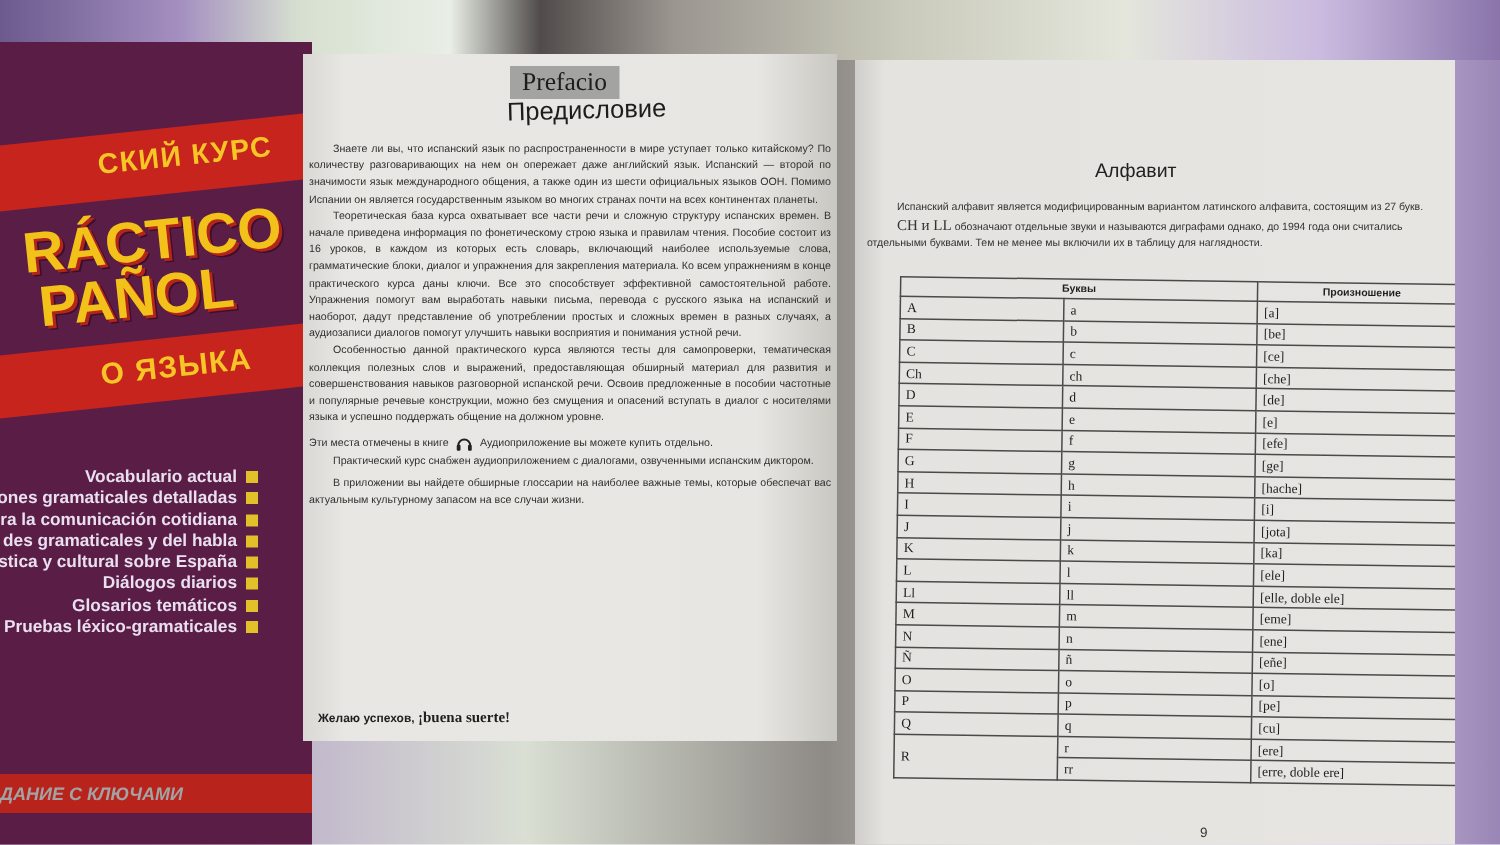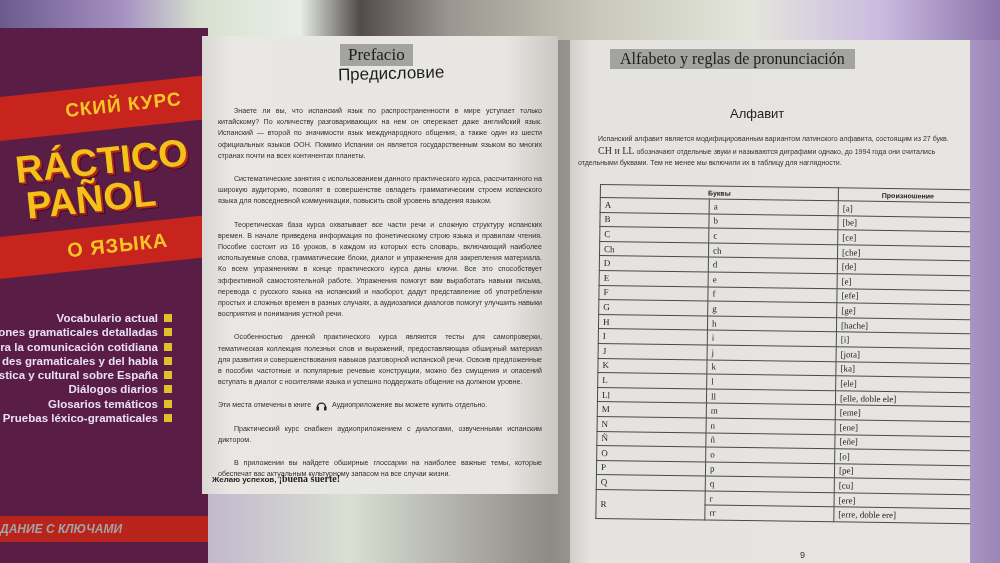--- a/index.html
+++ b/index.html
@@ -36,21 +36,21 @@
   .page { position:absolute; background:#e6e5e1; color:#2b2b2b; overflow:hidden; }
   .page-left { left:202px; top:36px; width:356px; height:458px; transform:skewX(0deg);
     background: linear-gradient(90deg,#d9d8d4 0%,#e8e7e3 8%,#e7e6e2 85%,#c8c7c2 100%); }
   .page-right { left:570px; top:40px; width:400px; height:523px;
     background: linear-gradient(90deg,#cfceca 0%,#e4e3df 5%,#e6e5e1 100%); }
   .hdr-es { position:absolute; background:#a3a3a1; font-family:"Liberation Serif", serif; color:#1d1d1d; white-space:nowrap; }
   .hdr-ru { position:absolute; color:#1d1d1d; white-space:nowrap; }
   .l-es { left:138px; top:8px; font-size:17px; padding:1px 8px; }
   .l-ru { left:136px; top:28px; font-size:17px; transform:rotate(-1.5deg); }
   .para { position:absolute; left:4px; width:348px; font-size:7.1px; line-height:11.2px; text-align:justify; color:#303030; }
-  .para p { margin:12px; text-indent:16px; }
+  .para p { margin:0; text-indent:16px; }
   .headphone { display:inline-block; width:11px; height:10px; vertical-align:middle; margin:0 3px; }
   .closing { position:absolute; left:10px; top:437px; font-size:8px; font-weight:bold; color:#1f1f1f; }
   .closing .es { font-family:"Liberation Serif", serif; font-size:10px; }
   .pagenum { position:absolute; font-size:9px; color:#333; }
 
   .r-es { left:40px; top:9px; font-size:16px; padding:1px 10px; }
   .r-ru { left:52px; top:28px; font-size:15.5px; }
   .r-sub { position:absolute; left:160px; top:66px; font-size:13px; color:#222; }
   .r-para { position:absolute; left:8px; top:93px; width:378px; font-size:7px; line-height:11.5px; color:#333; }
   .r-para p { margin:0; text-indent:20px; }
@@ -87,21 +87,20 @@
   </div>
   <div class="cover-foot">ДАНИЕ С КЛЮЧАМИ</div>
 </div>
 
 <div class="page page-left">
   <div class="hdr-es l-es">Prefacio</div>
   <div class="hdr-ru l-ru">Предисловие</div>
 
   <div class="para" style="top:58px;">
     <p>Знаете ли вы, что испанский язык по распространенности в мире уступает только китайскому? По количеству разговаривающих на нем он опережает даже английский язык. Испанский — второй по значимости язык международного общения, а также один из шести официальных языков ООН. Помимо Испании он является государственным языком во многих странах почти на всех континентах планеты.</p>
-    <p>Систематические занятия с использованием данного практического курса, рассчитанного на широкую аудиторию, позволят в совершенстве овладеть грамматическим строем испанского языка для повседневной коммуникации, повысить свой уровень владения языком.</p>
     <p>Теоретическая база курса охватывает все части речи и сложную структуру испанских времен. В начале приведена информация по фонетическому строю языка и правилам чтения. Пособие состоит из 16 уроков, в каждом из которых есть словарь, включающий наиболее используемые слова, грамматические блоки, диалог и упражнения для закрепления материала. Ко всем упражнениям в конце практического курса даны ключи. Все это способствует эффективной самостоятельной работе. Упражнения помогут вам выработать навыки письма, перевода с русского языка на испанский и наоборот, дадут представление об употреблении простых и сложных времен в разных случаях, а аудиозаписи диалогов помогут улучшить навыки восприятия и понимания устной речи.</p>
     <p>Особенностью данной практического курса являются тесты для самопроверки, тематическая коллекция полезных слов и выражений, предоставляющая обширный материал для развития и совершенствования навыков разговорной испанской речи. Освоив предложенные в пособии частотные и популярные речевые конструкции, можно без смущения и опасений вступать в диалог с носителями языка и успешно поддержать общение на должном уровне.</p>
     <p style="text-indent:0; margin-top:6px;">
       <span>Эти места отмечены в книге</span>
       <svg class="headphone" viewBox="0 0 22 20">
         <path d="M3 12 A8 8 0 0 1 19 12" fill="none" stroke="#222" stroke-width="2.5"></path>
         <rect x="1" y="11" width="5" height="8" rx="1.5" fill="#222"></rect>
         <rect x="16" y="11" width="5" height="8" rx="1.5" fill="#222"></rect>
       </svg>
       <span>Аудиоприложение вы можете купить отдельно.</span>
@@ -111,21 +110,20 @@
   </div>
 
   <div class="closing">
     <span>Желаю успехов,</span>
     <span class="es">¡buena suerte!</span>
   </div>
   <div class="pagenum" style="left:168px; top:514px;">8</div>
 </div>
 
 <div class="page page-right">
-  <div class="hdr-es r-es">Alfabeto y reglas de pronunciación</div>
   <div class="r-sub">Алфавит</div>
 
   <div class="r-para">
     <p>Испанский алфавит является модифицированным вариантом латинского алфавита, состоящим из 27 букв.</p>
     <p>
       <span class="serif">CH и LL</span>
       <span>обозначают отдельные звуки и называются диграфами однако, до 1994 года они считались отдельными буквами. Тем не менее мы включили их в таблицу для наглядности.</span>
     </p>
   </div>
 

